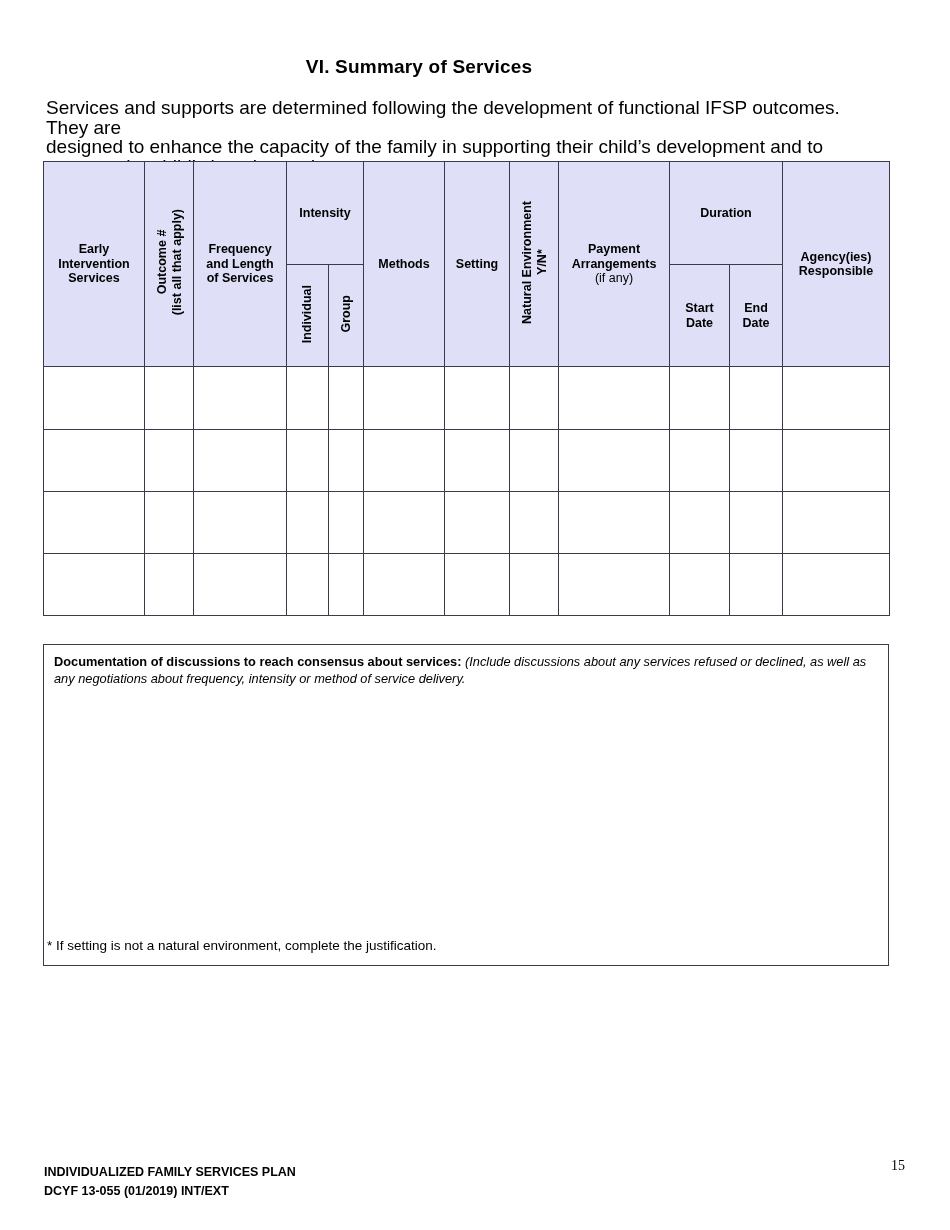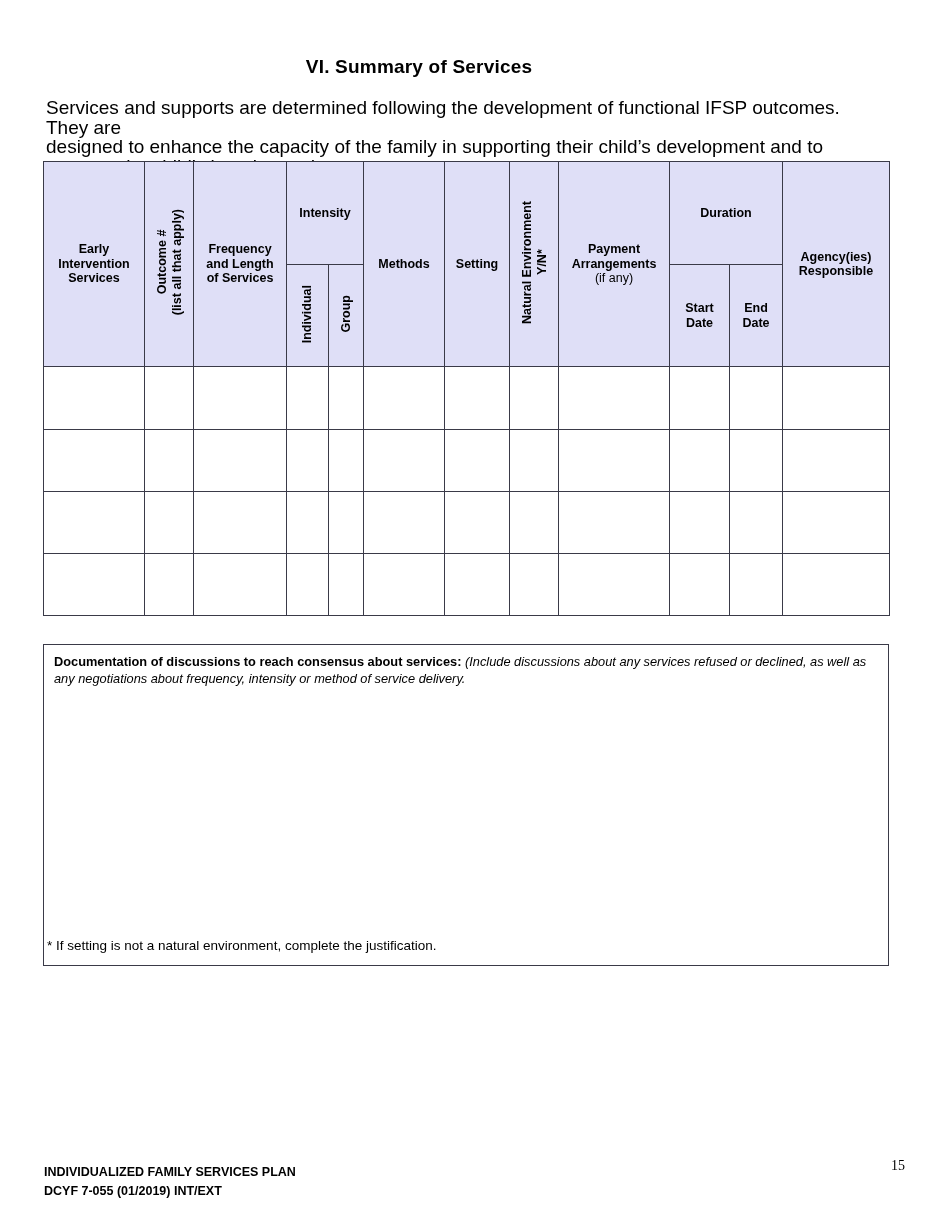--- a/index.html
+++ b/index.html
@@ -292,16 +292,16 @@
   <div class="doc-text">
     <span class="doc-label">Documentation of discussions to reach consensus about services:</span><span class="doc-hint"> (Include discussions about any services refused or declined, as well as any negotiations about frequency, intensity or method of service delivery.</span>
   </div>
   <div></div>
 </div>
 
 <div class="footnote">* If setting is not a natural environment, complete the justification.</div>
 
 <div class="footer">
   <div>INDIVIDUALIZED FAMILY SERVICES PLAN</div>
-  <div>DCYF 7-055 (01/2019) INT/EXT</div>
+  <div>DCYF 13-055 (01/2019) INT/EXT</div>
 </div>
 
 <div class="page-number">15</div>
 
 </body></html>

